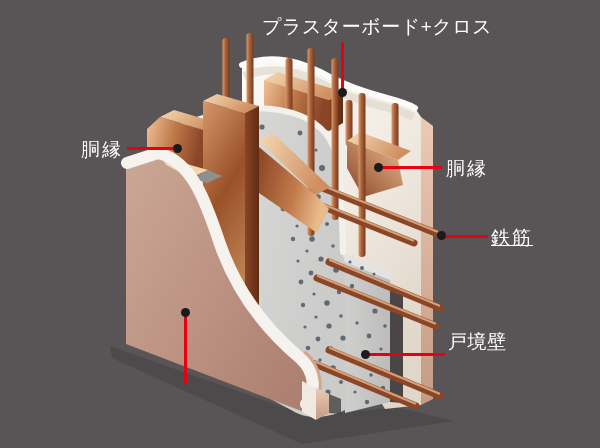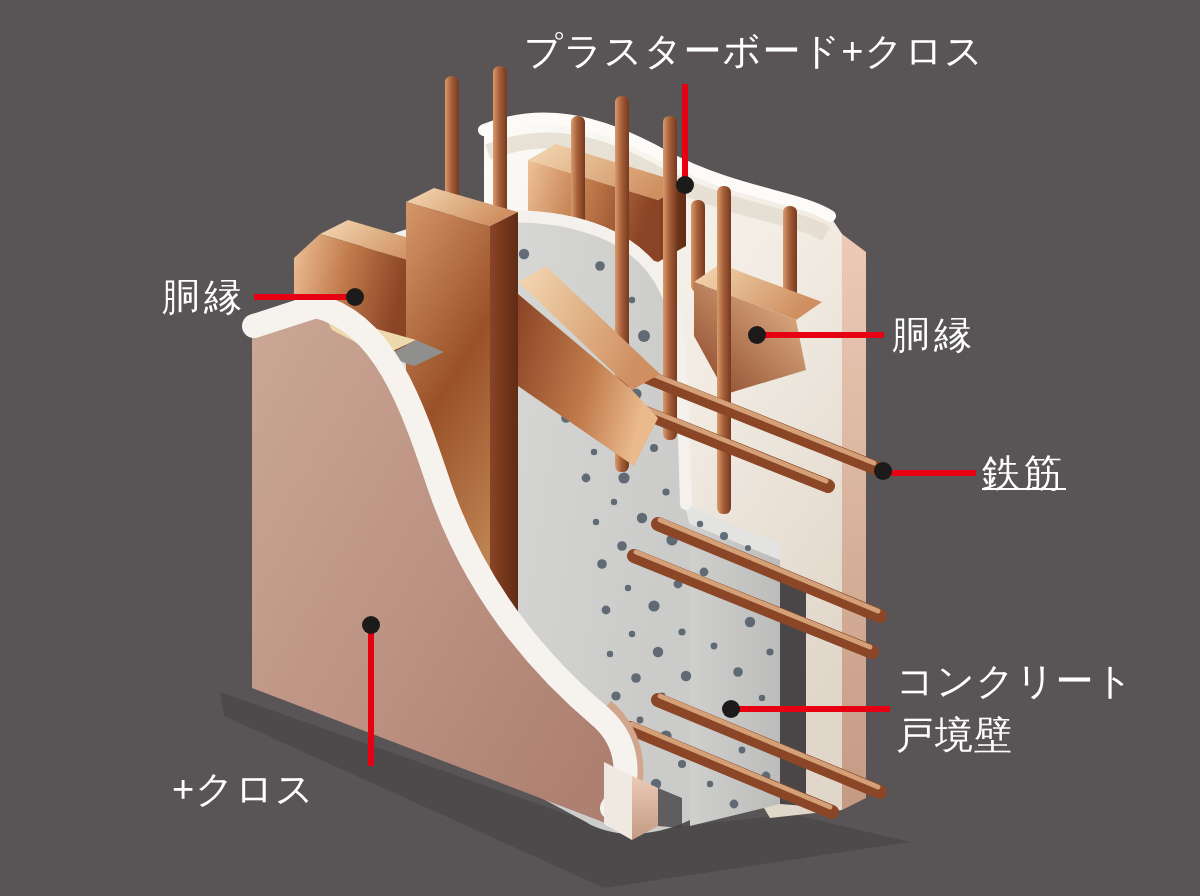--- a/index.html
+++ b/index.html
@@ -238,20 +238,18 @@
 <div class="dot" style="left:374px;top:163px;"></div>
 <div class="dot" style="left:437px;top:231px;"></div>
 <div class="dot" style="left:361px;top:350px;"></div>
 <div class="dot" style="left:181px;top:308px;"></div>
 
 <div class="lbl" style="left:262px;top:16px;">プラスターボード+クロス</div>
 <div class="lbl lbl-2c" style="left:77px;top:139px;width:46px;text-align:right;">胴縁</div>
 <div class="lbl lbl-2c" style="left:446px;top:158px;">胴縁</div>
 <div class="lbl lbl-2c" style="left:491px;top:227px;text-decoration:underline;">鉄筋</div>
 <div class="lbl ml" style="left:448px;top:328px;">
-  <div>コンクリート</div>
   <div>戸境壁</div>
 </div>
 <div class="lbl" style="left:86px;top:385px;">
-  <div>+クロス</div>
 </div>
 
 </div>
 
 </body></html>

